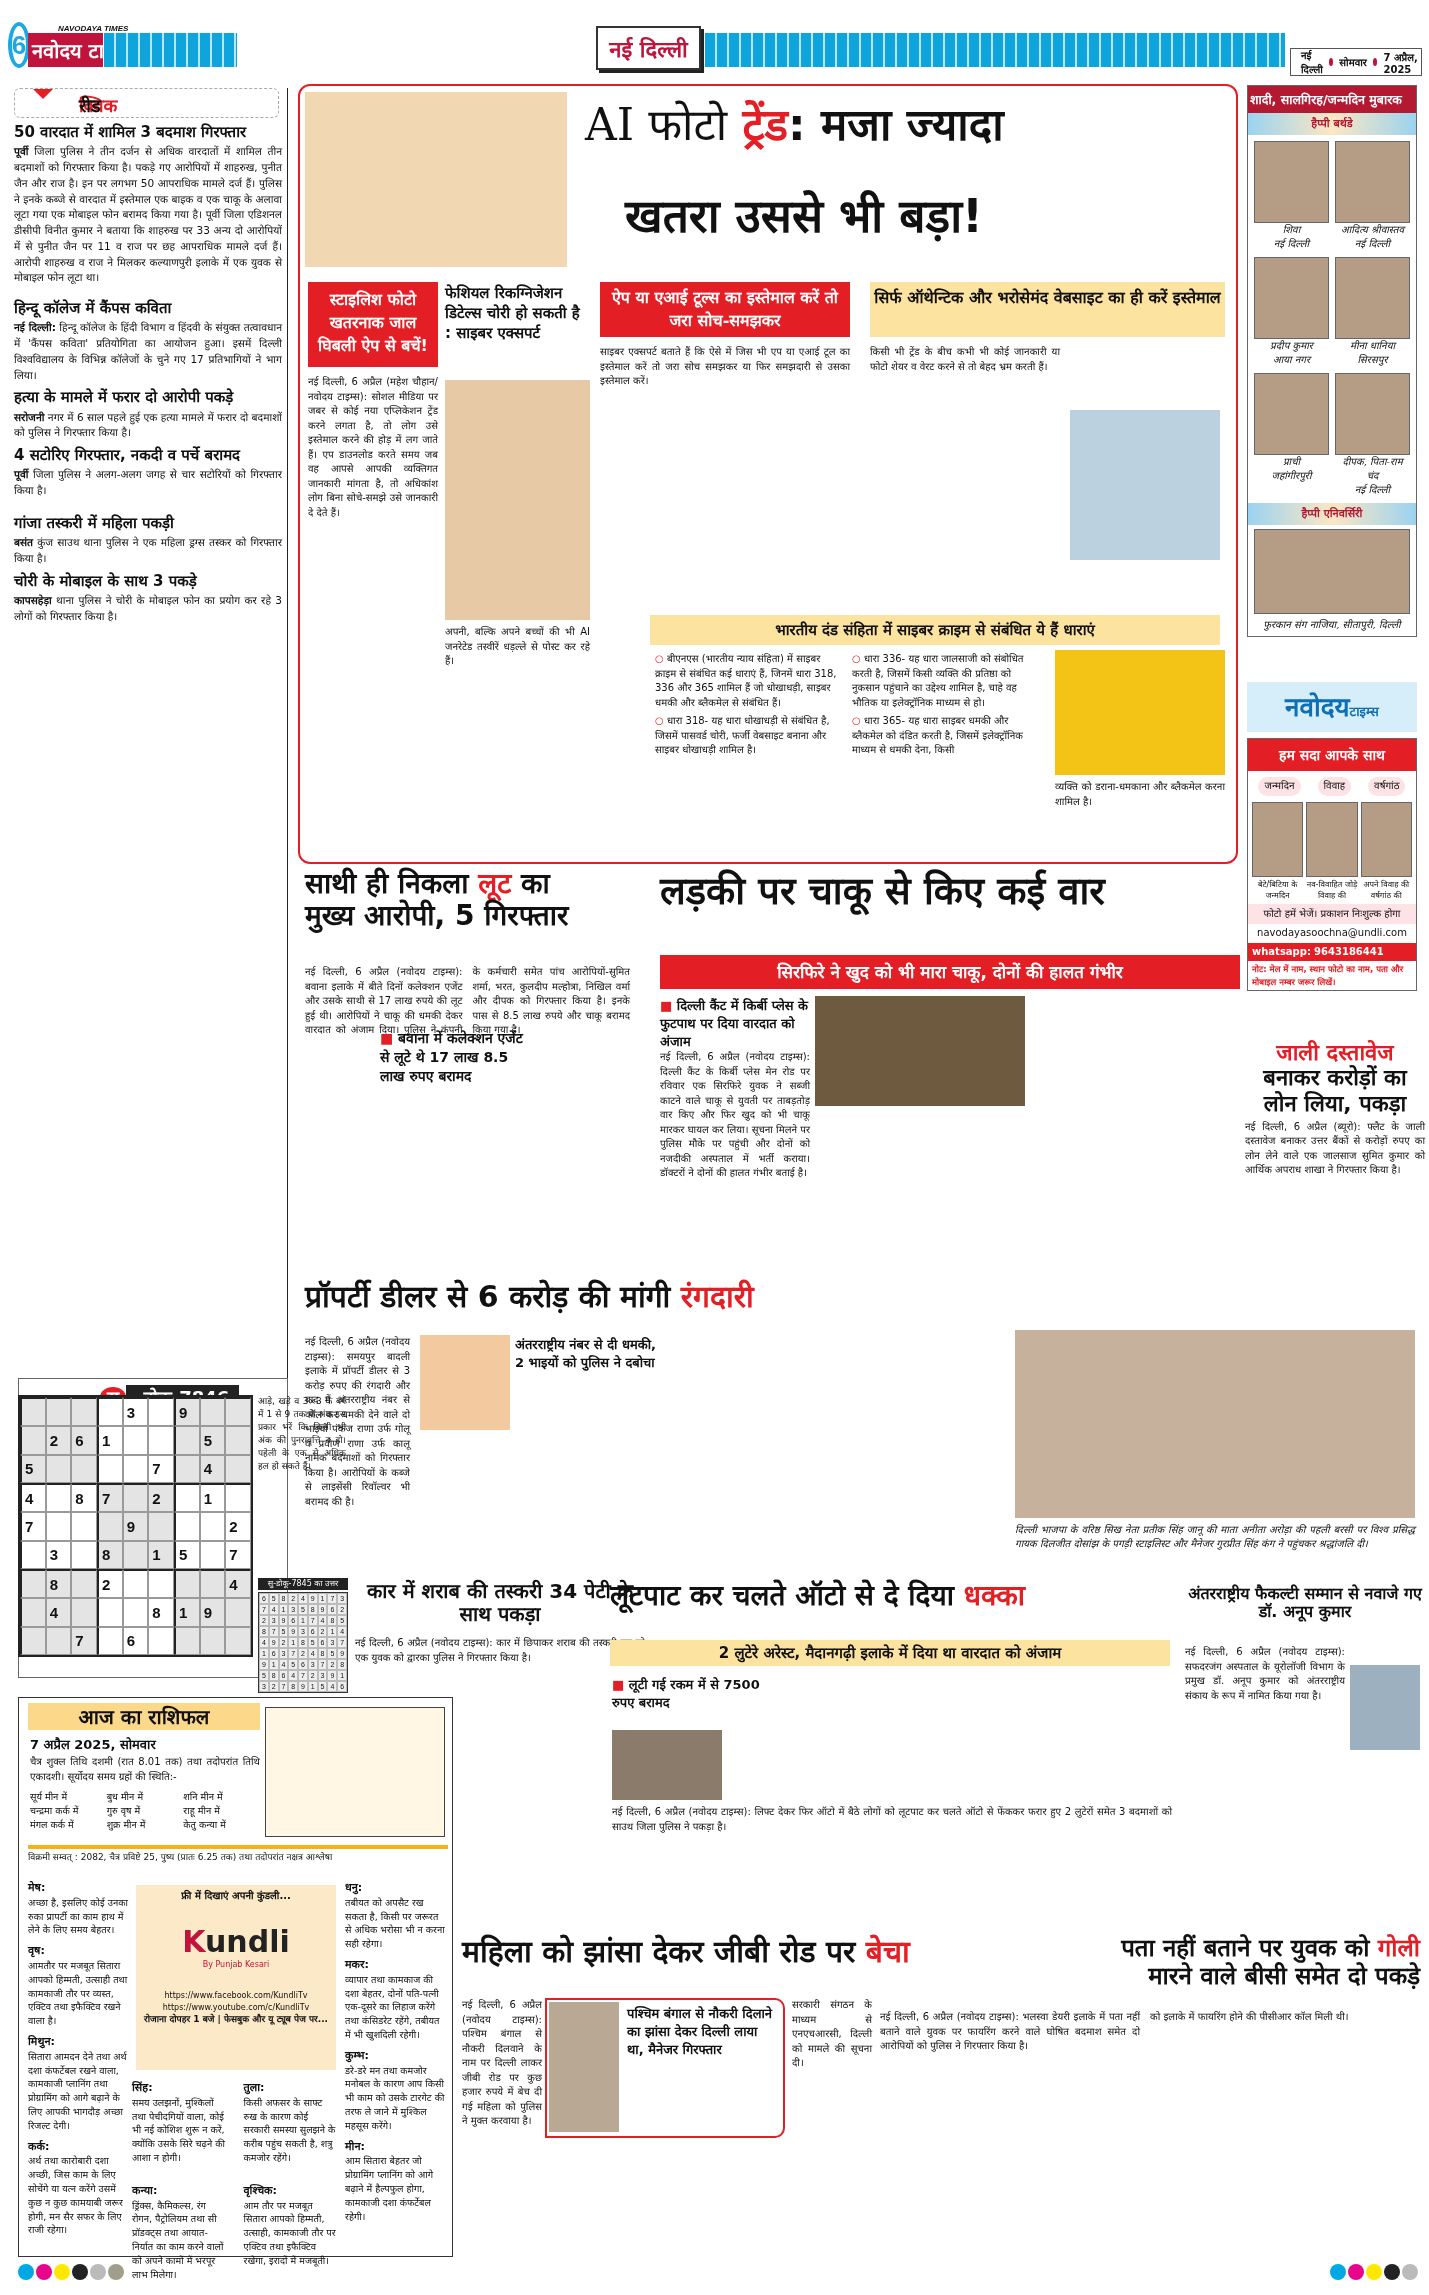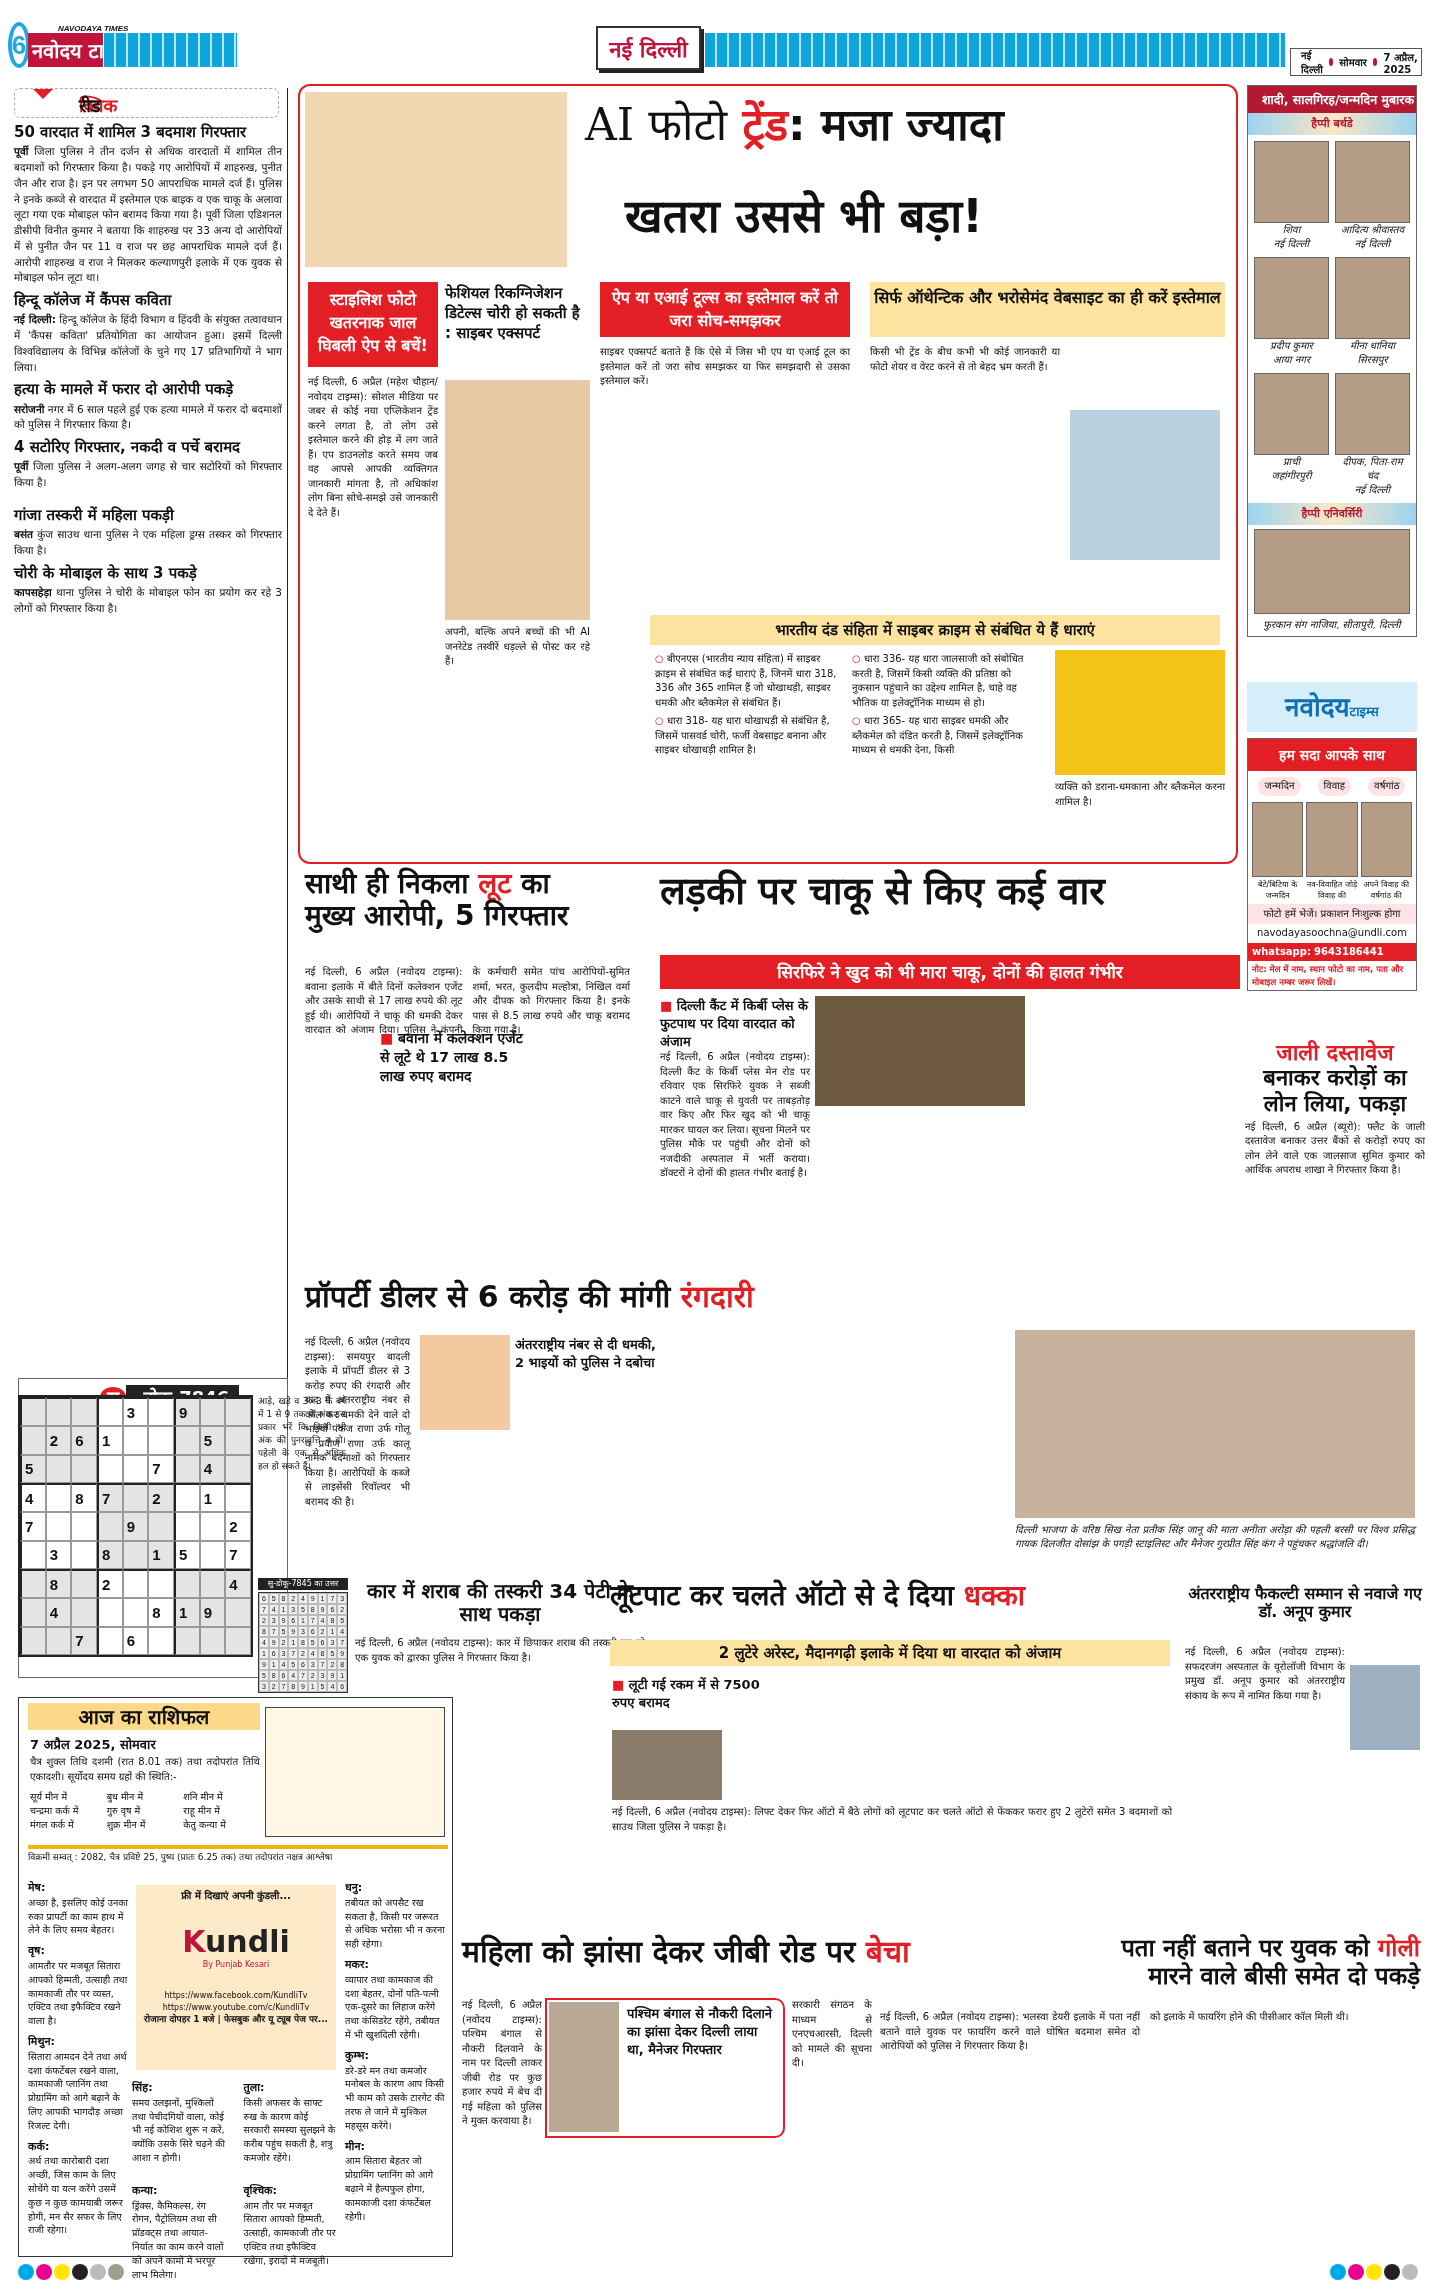--- a/index.html
+++ b/index.html
@@ -21,21 +21,21 @@
 .sec-head span{font:bold 18px "DejaVu Sans",sans-serif;position:absolute;left:32px;top:2px}
 .sec-head .tri{position:absolute;left:18px;top:0;width:0;height:0;border-left:10px solid transparent;border-right:10px solid transparent;border-top:10px solid #e31e24}
 .story{position:absolute}
 .story h3{font-size:15px;margin-bottom:3px}
 .story p{font-size:10.5px;line-height:1.5}
 .boxed-red{border:2px solid #e31e24;border-radius:12px}
 .redbar{background:#e31e24;color:#fff;text-align:center;font-weight:bold}
 .yellowbar{background:#fde3a0;text-align:center;font-weight:bold}
 .img{background:#c9b8a0;position:absolute}
 .sidebar{position:absolute;left:1247px;top:85px;width:170px;border:1px solid #666}
-.sb-title{background:#b41932;color:#fff;font:bold 12.5px "DejaVu Sans",sans-serif;text-align:right;padding:5px 2px}
+.sb-title{background:#b41932;color:#fff;font:bold 12.5px "DejaVu Sans",sans-serif;text-align:left;padding:5px 2px}
 .sb-banner{height:22px;background:linear-gradient(90deg,#9bd3f0,#fce7c4,#9bd3f0);text-align:center;font:bold 11px "DejaVu Sans",sans-serif;color:#b41932;line-height:22px}
 .photo-grid{display:grid;grid-template-columns:1fr 1fr;gap:6px;padding:6px}
 .ph{height:82px;border:1px solid #666;background:#b49c85}
 .cap{font:italic 10px "DejaVu Serif",serif;text-align:center;line-height:1.4}
 .sudoku{position:absolute;left:18px;top:1395px;width:235px;height:262px;display:grid;grid-template-columns:repeat(9,1fr);border:2px solid #222}
 .sudoku div{border:1px solid #999;font:bold 15px "Liberation Sans",sans-serif;display:flex;align-items:center;padding-left:3px}
 .sol{position:absolute;left:258px;top:1592px;width:90px;display:grid;grid-template-columns:repeat(9,1fr);border:1px solid #333;background:#eee}
 .sol div{font:7px "Liberation Sans",sans-serif;text-align:center;border:1px solid #bbb;line-height:9px}
 .rashi{position:absolute;width:100px}
 .rashi b{font-size:11px}
@@ -63,21 +63,21 @@
 
 <div class="sec-head">
   <div class="tri"></div>
   <span>
       <span class="red">क्विक</span> 
       <span>रीड</span>
     </span>
 </div>
 <div class="col-rule" style="left:287px;top:88px;height:1290px"></div>
 <div class="story" style="left:14px;top:124px;width:268px">
-  <div style="margin-bottom:6px">
+  <div style="margin-bottom:14px">
       <h3>50 वारदात में शामिल 3 बदमाश गिरफ्तार</h3>
       <p><b>पूर्वी</b> <span>जिला पुलिस ने तीन दर्जन से अधिक वारदातों में शामिल तीन बदमाशों को गिरफ्तार किया है। पकड़े गए आरोपियों में शाहरुख, पुनीत जैन और राज है। इन पर लगभग 50 आपराधिक मामले दर्ज हैं। पुलिस ने इनके कब्जे से वारदात में इस्तेमाल एक बाइक व एक चाकू के अलावा लूटा गया एक मोबाइल फोन बरामद किया गया है। पूर्वी जिला एडिशनल डीसीपी विनीत कुमार ने बताया कि शाहरुख पर 33 अन्य दो आरोपियों में से पुनीत जैन पर 11 व राज पर छह आपराधिक मामले दर्ज हैं। आरोपी शाहरुख व राज ने मिलकर कल्याणपुरी इलाके में एक युवक से मोबाइल फोन लूटा था।</span></p>
     </div>
   <div style="margin-bottom:6px">
       <h3>हिन्दू कॉलेज में कैंपस कविता</h3>
       <p><b>नई दिल्ली:</b> <span>हिन्दू कॉलेज के हिंदी विभाग व हिंदवी के संयुक्त तत्वावधान में 'कैंपस कविता' प्रतियोगिता का आयोजन हुआ। इसमें दिल्ली विश्वविद्यालय के विभिन्न कॉलेजों के चुने गए 17 प्रतिभागियों ने भाग लिया।</span></p>
     </div>
   <div style="margin-bottom:6px">
       <h3>हत्या के मामले में फरार दो आरोपी पकड़े</h3>
       <p><b>सरोजनी</b> <span>नगर में 6 साल पहले हुई एक हत्या मामले में फरार दो बदमाशों को पुलिस ने गिरफ्तार किया है।</span></p>

